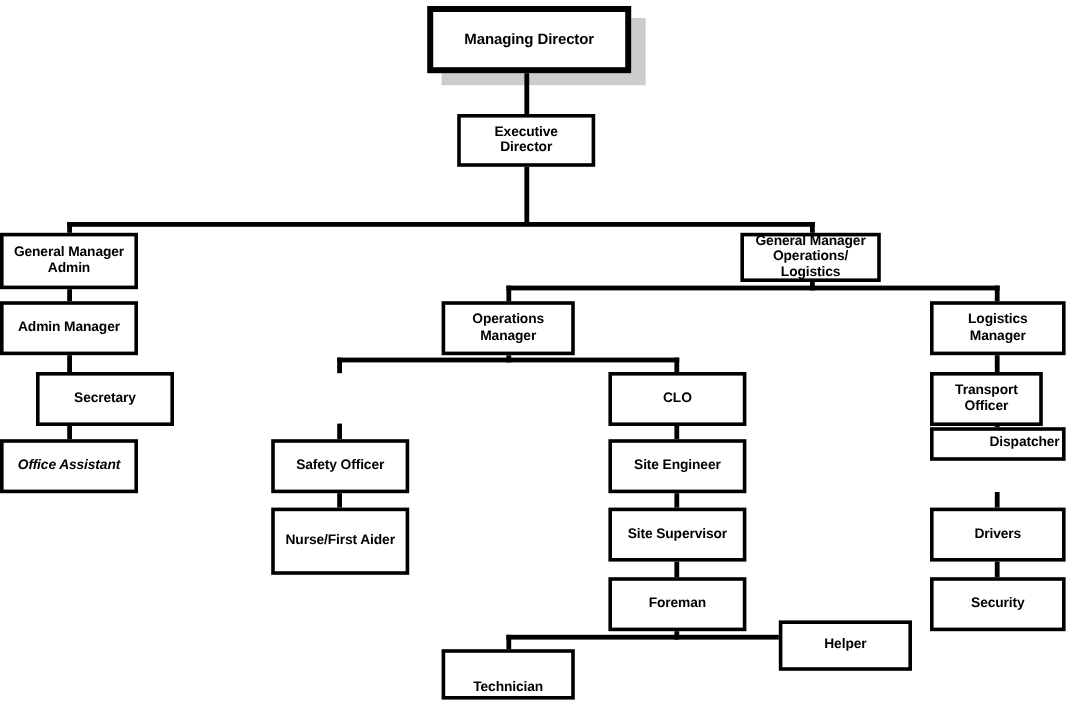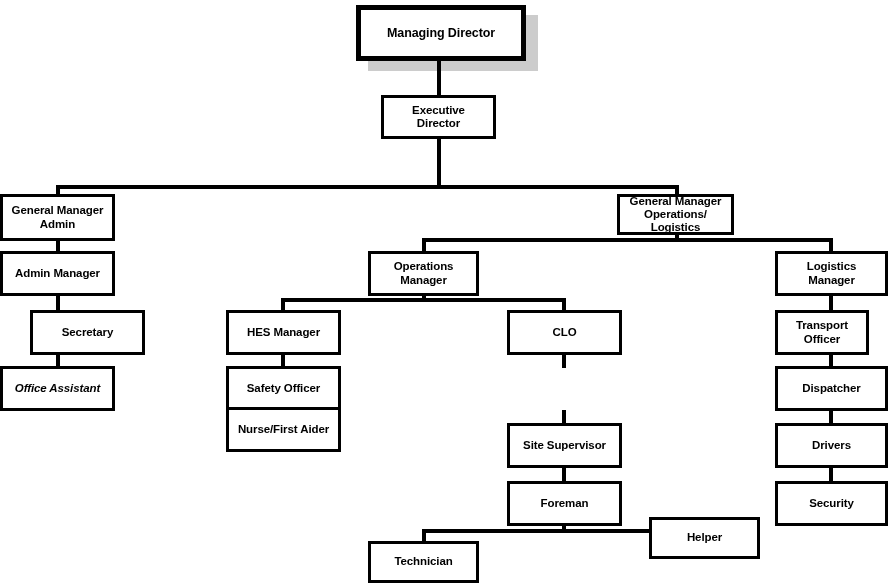--- a/index.html
+++ b/index.html
@@ -138,66 +138,66 @@
 
   <div class="node" style="left:775px; top:251px; width:113px; height:45px;">
     <span class="label">Logistics
 Manager</span>
   </div>
 
   <div class="node" style="left:0px; top:310px; width:115px; height:45px;margin-left:30px;">
     <span class="label">Secretary</span>
   </div>
 
-  <div class="node" style="left:226px; top:310px; width:115px; height:45px;">
-    <span class="label">HES Manager</span>
-  </div>
 
   <div class="node" style="left:507px; top:310px; width:115px; height:45px;">
     <span class="label">CLO</span>
   </div>
 
   <div class="node" style="left:775px; top:310px; width:94px; height:45px;">
     <span class="label">Transport Officer</span>
   </div>
 
   <div class="node" style="left:0px; top:366px; width:115px; height:45px;font-style:italic;">
     <span class="label">Office Assistant</span>
   </div>
 
   <div class="node" style="left:226px; top:366px; width:115px; height:45px;">
     <span class="label">Safety Officer</span>
   </div>
 
-
-  <div class="node" style="left:775px; top:366px; width:113px; height:45px;">
+  <div class="node" style="left:507px; top:366px; width:115px; height:45px;">
+    <span class="label">Site Engineer</span>
+  </div>
+
+  <div class="node" style="left:775px; top:356px; width:113px; height:28px;text-align:right;">
     <span class="label">Dispatcher</span>
   </div>
 
-  <div class="node" style="left:226px; top:407px; width:115px; height:45px;">
+  <div class="node" style="left:226px; top:423px; width:115px; height:56px;">
     <span class="label">Nurse/First Aider</span>
   </div>
 
   <div class="node" style="left:507px; top:423px; width:115px; height:45px;">
     <span class="label">Site Supervisor</span>
   </div>
 
   <div class="node" style="left:507px; top:481px; width:115px; height:45px;">
     <span class="label">Foreman</span>
   </div>
 
   <div class="node" style="left:775px; top:423px; width:113px; height:45px;">
     <span class="label">Drivers</span>
   </div>
 
   <div class="node" style="left:775px; top:481px; width:113px; height:45px;">
     <span class="label">Security</span>
   </div>
 
-  <div class="node" style="left:368px; top:541px; width:111px; height:42px;">
+  <div class="node" style="left:368px; top:541px; width:111px; height:42px;align-items:flex-end;">
     <span class="label">Technician</span>
   </div>
 
   <div class="node" style="left:649px; top:517px; width:111px; height:42px;">
     <span class="label">Helper</span>
   </div>
 
 </div>
 
 </body></html>

